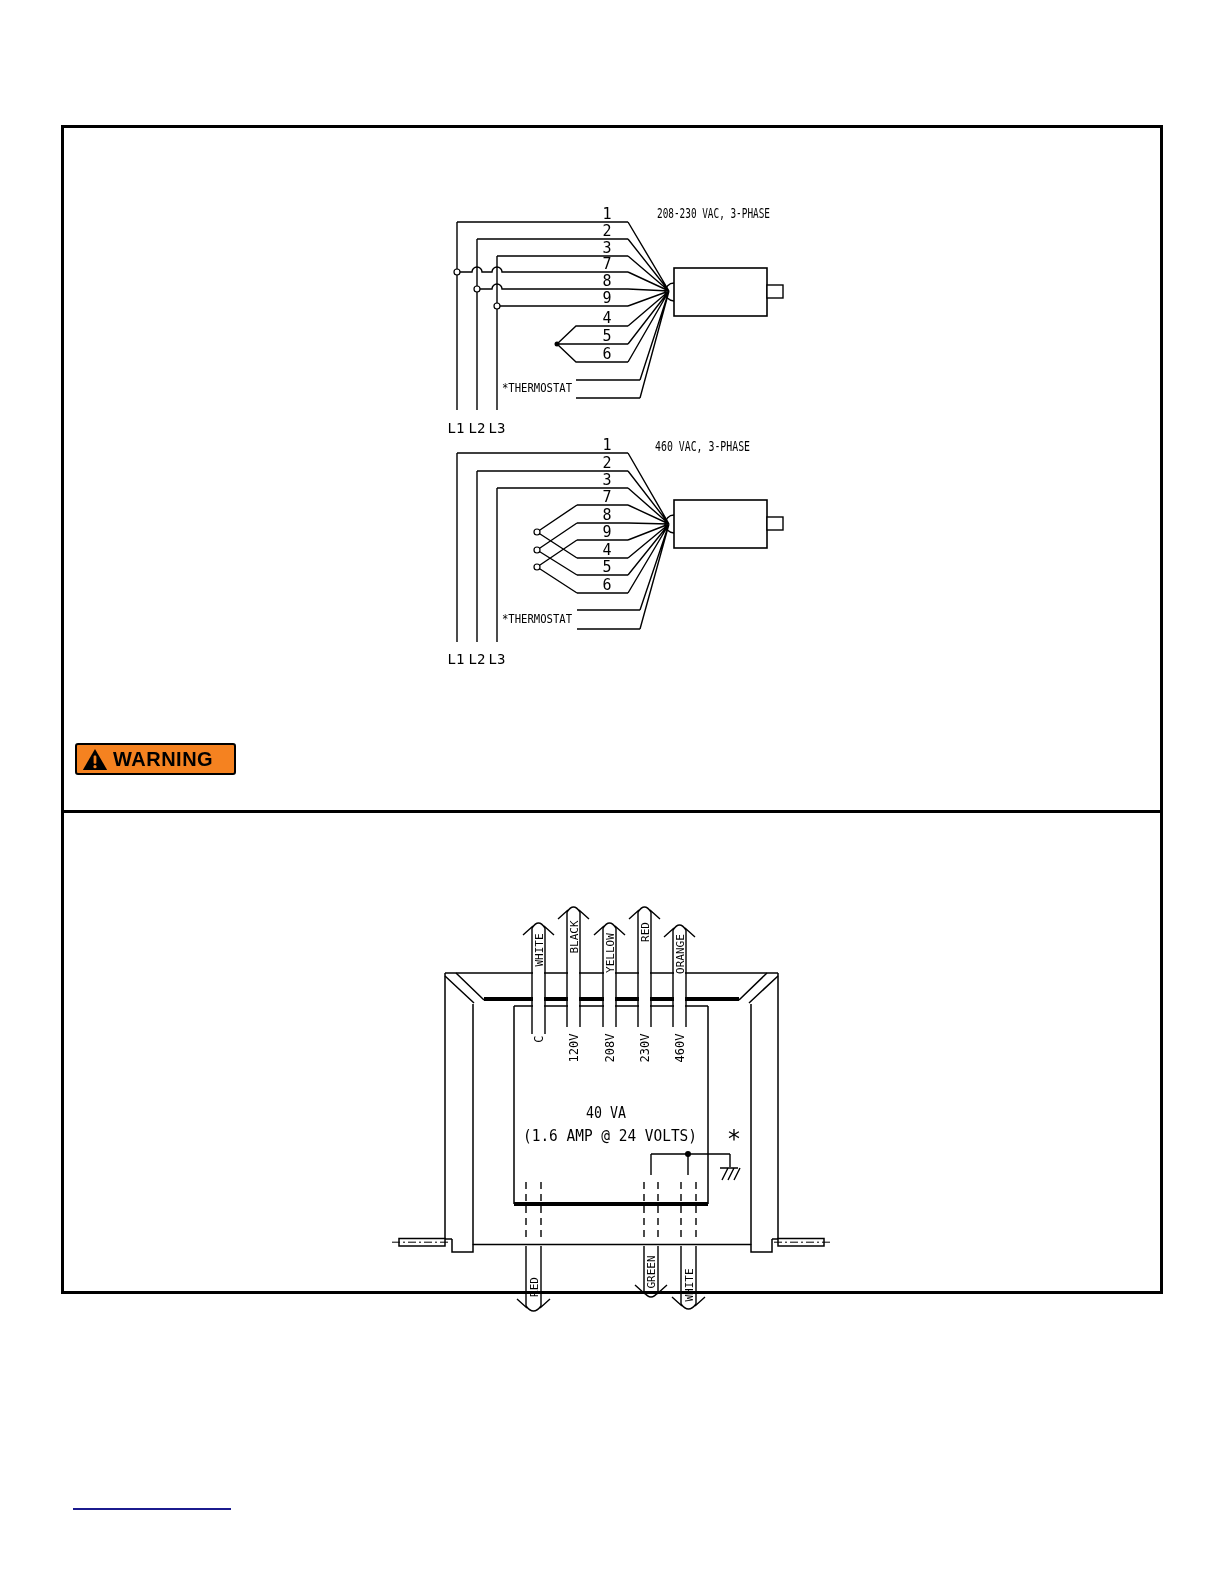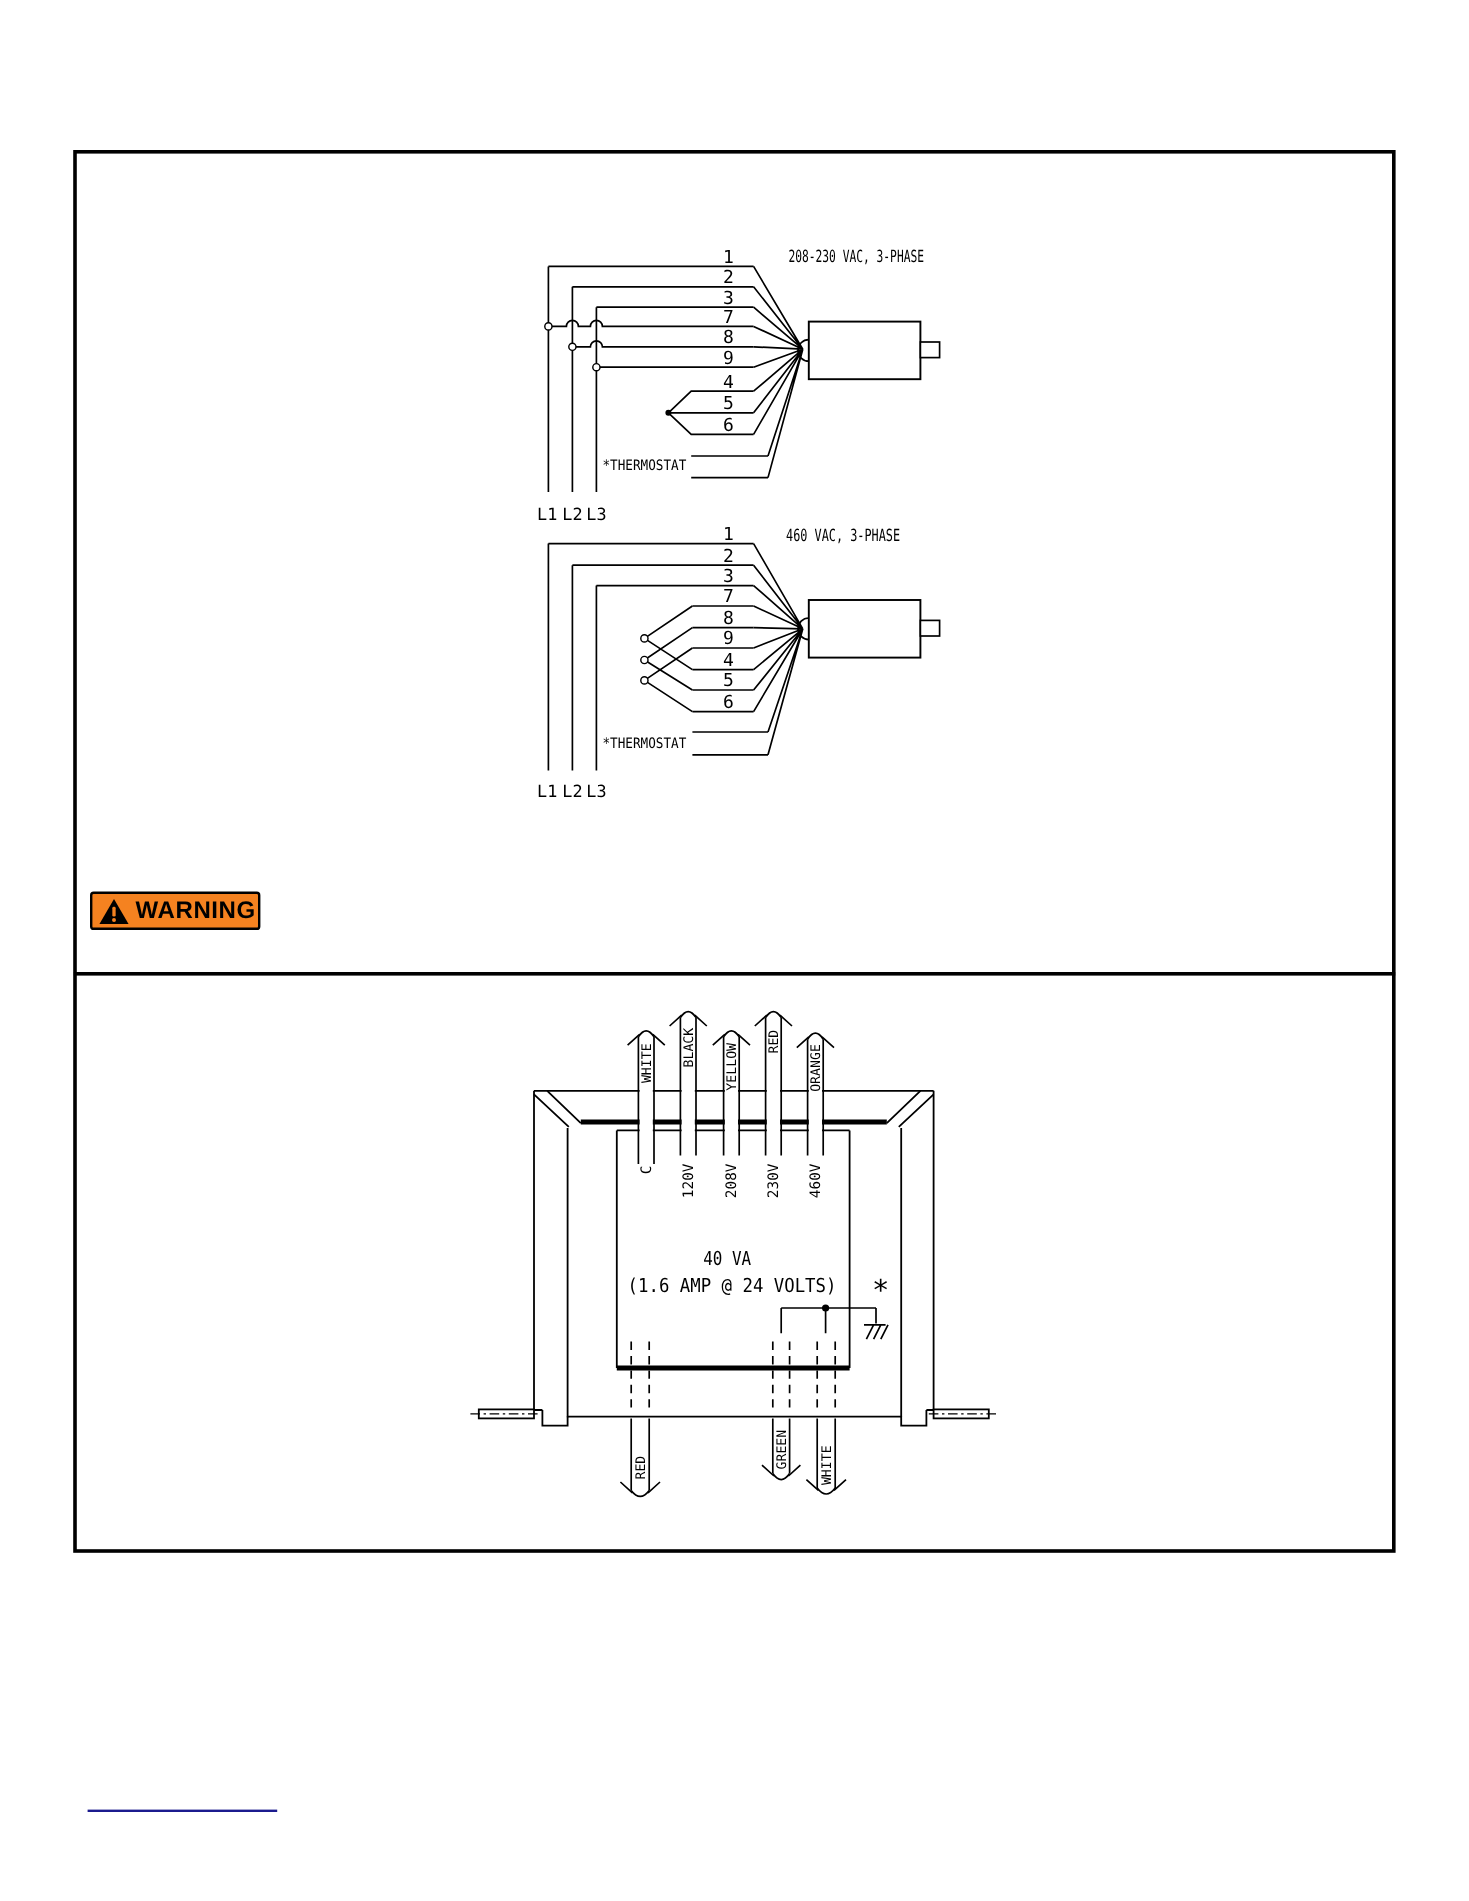--- a/index.html
+++ b/index.html
@@ -10,21 +10,21 @@
   .panel-bottom{left:61px;top:810px;width:1102px;height:484px;}
   .diag{position:absolute;}
   .diag svg{display:block;}
   svg text{font-family:"DejaVu Sans Mono",monospace;fill:#000;}
   .t14{font-size:14px;}
   .t15{font-size:15px;}
   .t12{font-size:12px;}
   .t11{font-size:11px;}
   .t16{font-size:16px;}
   .t24{font-size:24px;}
-  .warning-label{position:absolute;left:75px;top:743px;width:142px;height:32px;
+  .warning-label{position:absolute;left:75px;top:743px;width:161px;height:32px;
     background:#F58220;border:2px solid #000;border-radius:3px;box-sizing:border-box;
     display:flex;align-items:center;padding-left:5px;}
   .warning-label .warn-text{font-family:"Liberation Sans",sans-serif;font-weight:bold;
     font-size:20px;color:#000;letter-spacing:0.5px;margin-left:5px;line-height:1;}
   .footer-rule{position:absolute;left:73px;top:1508px;width:158px;height:2px;background:#1B1B8E;}
 </style>
 </head>
 <body>
 
 <div class="page">
@@ -115,21 +115,21 @@
 
   <div class="warning-label">
     <svg width="26" height="23" viewBox="0 0 30 26">
       <polygon points="15,1 29,25 1,25" fill="#000"></polygon>
       <rect x="13.4" y="8.5" width="3.2" height="9.5" rx="1.4" fill="#F58220"></rect>
       <circle cx="15" cy="21.3" r="1.9" fill="#F58220"></circle>
     </svg>
     <span class="warn-text">WARNING</span>
   </div>
 
-  <div class="diag" style="left:380px;top:830px;">
+  <div class="diag" style="left:380px;top:894px;">
     <svg width="460" height="440" viewBox="380 850 460 440">
 
       <g stroke="#000" stroke-width="1.5" fill="none">
         <path d="M445,929 H778"></path>
         <path d="M445,929 V1195 M778,929 V1195"></path>
         <path d="M445,932 L474,959 M456,929 L484,956"></path>
         <path d="M778,932 L749,959 M767,929 L739,956"></path>
         <path d="M484,955 H739" stroke-width="4"></path>
         <path d="M473,960 V1201 M751,960 V1201"></path>
 

